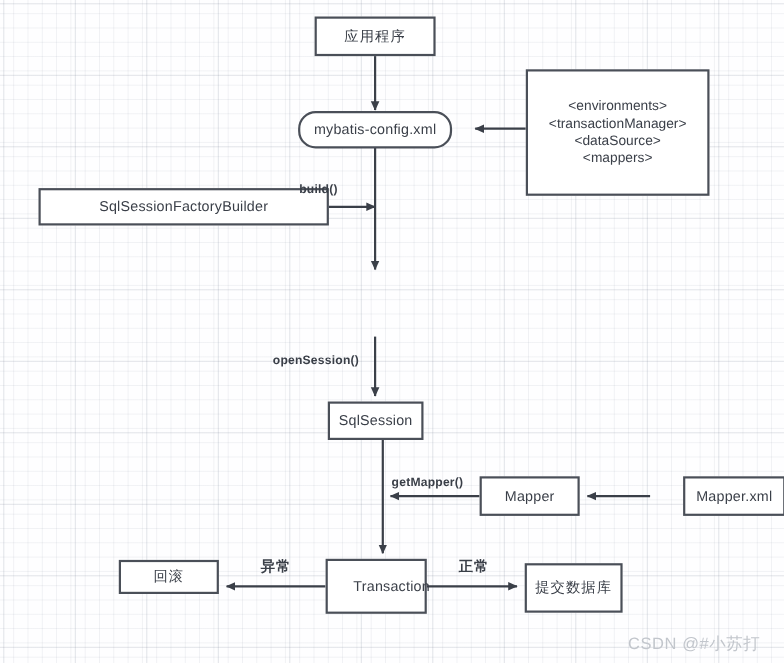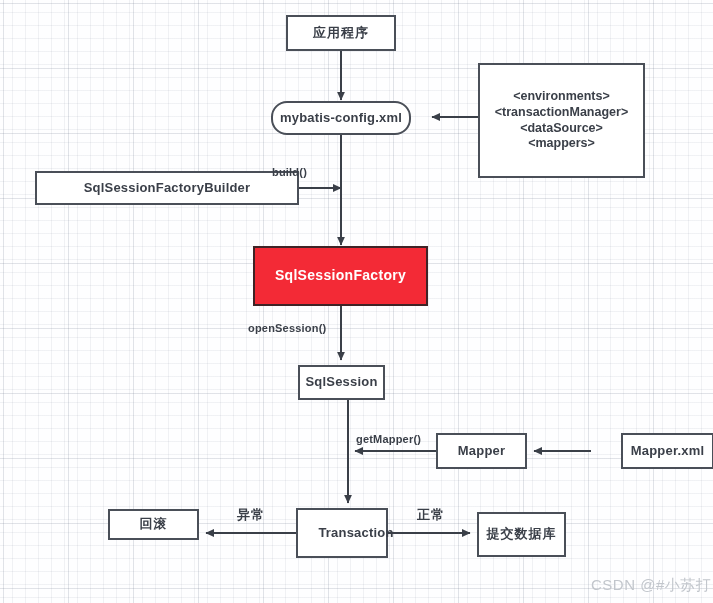--- a/index.html
+++ b/index.html
@@ -37,21 +37,21 @@
   .node {
     position: absolute;
     box-sizing: border-box;
     border: 2px solid #4a4f58;
     background: #ffffff;
     color: #3a3f48;
     display: flex;
     align-items: center;
     justify-content: center;
     text-align: center;
-    font-weight: bold;
+    font-weight: normal;
     font-size: 13px;
     line-height: 1.25;
     letter-spacing: 0.2px;
   }
   .node.accent {
     background: #f32a36;
     border-color: #3f2326;
     color: #ffffff;
     font-size: 14px;
     letter-spacing: 0.3px;
@@ -127,23 +127,20 @@
     <span>&lt;environments&gt;</span>
     <span>&lt;transactionManager&gt;</span>
     <span>&lt;dataSource&gt;</span>
     <span>&lt;mappers&gt;</span>
   </div>
 
   <div class="node" style="left:35px; top:171px; width:264px; height:34px;">
     <span>SqlSessionFactoryBuilder</span>
   </div>
 
-  <div class="node accent" style="left:253px; top:246px; width:175px; height:60px;">
-    <span>SqlSessionFactory</span>
-  </div>
 
   <div class="node" style="left:298px; top:365px; width:87px; height:35px;">
     <span>SqlSession</span>
   </div>
 
   <div class="node" style="left:436px; top:433px; width:91px; height:36px;">
     <span>Mapper</span>
   </div>
 
   <div class="node" style="left:591px; top:433px; width:93px; height:36px;margin-left:30px;">
@@ -175,17 +172,17 @@
   </div>
 
   <div class="edge-label cjk" style="left:237px; top:506px;">
     <span>异常</span>
   </div>
 
   <div class="edge-label cjk" style="left:417px; top:506px;">
     <span>正常</span>
   </div>
 
-  <div class="watermark" style="left:571px; top:576px;padding-left:20px;">
+  <div class="watermark" style="left:571px; top:576px;">
     <span>CSDN @#小苏打</span>
   </div>
 
 </div>
 
 </body></html>

